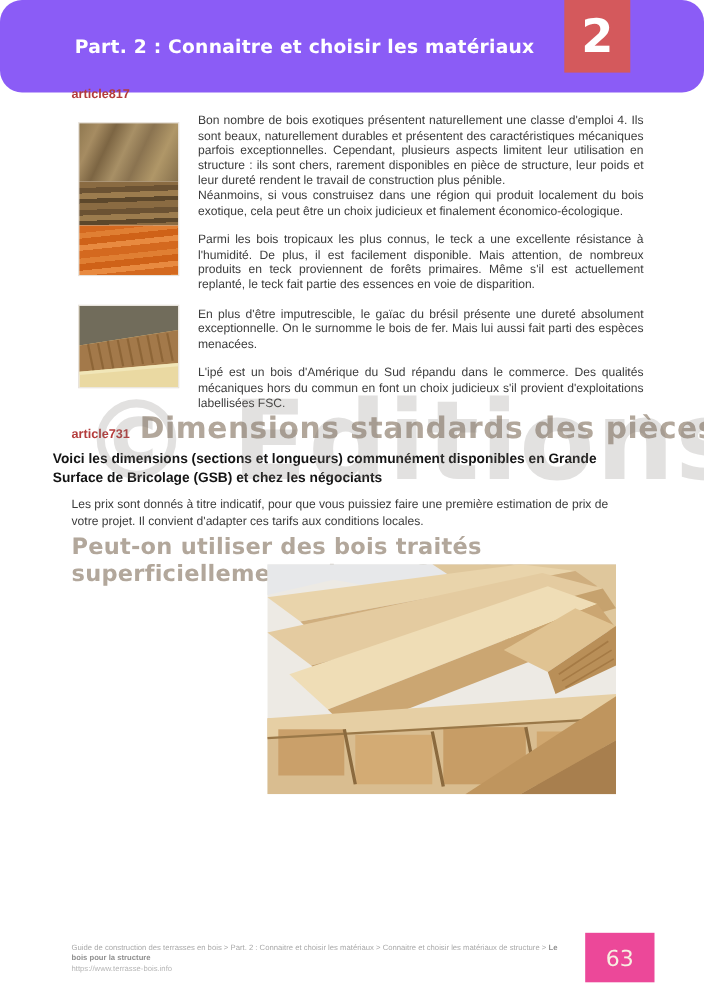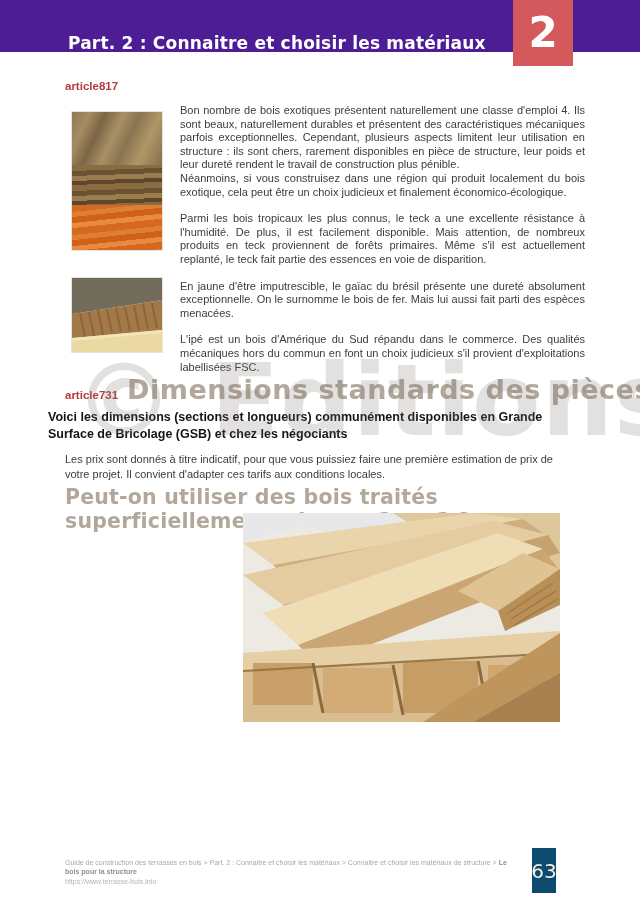--- a/index.html
+++ b/index.html
@@ -1,21 +1,21 @@
 <!DOCTYPE html>
 <html><head>
 <meta charset="utf-8">
 <style>
   html,body{margin:0;padding:0;background:#ffffff;}
   .page{
     position:relative;width:640px;height:897px;background:#ffffff;
     font-family:"Liberation Sans",sans-serif;overflow:hidden;
   }
   
-  .header-band{position:absolute;left:0;top:0;width:640px;height:52px;background:#4c1d95;}
+  .header-band{position:absolute;left:0;top:0;width:640px;height:84px;background:#8b5cf6;border-radius:20px;}
   .header-title{position:absolute;left:68px;top:33px;color:#ffffff;font-size:17px;font-weight:bold;
     font-family:"DejaVu Sans",sans-serif;letter-spacing:.2px;}
   .chapter-box{position:absolute;left:513px;top:0;width:60px;height:66px;background:#d4595c;
     display:flex;align-items:center;justify-content:center;}
   .chapter-box span{color:#ffffff;font-size:42px;font-weight:bold;font-family:"DejaVu Sans",sans-serif;margin-top:-2px;}
   
   .article-head{position:absolute;display:flex;align-items:baseline;gap:9px;white-space:nowrap;}
   .article-id{color:#b43c3c;font-size:11.5px;font-weight:bold;}
   .article-title{color:#b2a79b;font-size:27px;font-weight:bold;font-family:"DejaVu Sans",sans-serif;letter-spacing:.5px;}
   .head1{left:65px;top:80px;}
@@ -47,21 +47,21 @@
   
   .watermark{position:absolute;left:0;top:0;width:640px;height:897px;pointer-events:none;z-index:6;}
   .wm-line1{position:absolute;left:74px;top:342px;font-family:"DejaVu Sans",sans-serif;font-weight:bold;
     font-size:100px;color:rgba(125,120,112,0.22);white-space:nowrap;letter-spacing:1px;}
   .wm-line2{position:absolute;left:46px;top:408px;font-family:"DejaVu Sans",sans-serif;font-weight:bold;
     font-size:150px;color:rgba(125,120,112,0.20);white-space:nowrap;}
   
   .footer-text{position:absolute;left:65px;top:858px;width:452px;font-size:7px;line-height:9px;color:#a9a9a9;}
   .footer-text b{color:#8f8f8f;}
   .footer-url{margin-top:1px;color:#b5b5b5;}
-  .page-number-box{position:absolute;left:532px;top:848px;width:24px;height:45px;background:#0c4a6e;
+  .page-number-box{position:absolute;left:532px;top:848px;width:63px;height:45px;background:#ec4899;
     display:flex;align-items:center;justify-content:center;}
   .page-number-box span{color:#f7efe2;font-size:20px;font-family:"DejaVu Sans",sans-serif;}
 </style>
 </head>
 <body>
 
 <div class="page">
 
   <div class="header-band">
     <div class="header-title">Part. 2 : Connaitre et choisir les matériaux</div>
@@ -87,21 +87,21 @@
       <polygon points="0,36 90,22 90,52 0,60" fill="#a3794a"></polygon>
       <path d="M8,35 L13,59 M17,34 L22,58 M26,32 L31,57 M35,31 L40,55 M44,30 L49,54 M53,29 L58,53 M62,27 L67,52 M71,26 L76,51 M80,25 L85,50" stroke="#7c5528" stroke-width="2" opacity="0.55" fill="none"></path>
       <polygon points="0,60 90,52 90,55 0,63" fill="#f1e6b8"></polygon>
     </svg>
   </div>
 
   <div class="col1">
     <p class="joined">Bon nombre de bois exotiques présentent naturellement une classe d'emploi 4. Ils sont beaux, naturellement durables et présentent des caractéristiques mécaniques parfois exceptionnelles. Cependant, plusieurs aspects limitent leur utilisation en structure : ils sont chers, rarement disponibles en pièce de structure, leur poids et leur dureté rendent le travail de construction plus pénible.</p>
     <p>Néanmoins, si vous construisez dans une région qui produit localement du bois exotique, cela peut être un choix judicieux et finalement économico-écologique.</p>
     <p>Parmi les bois tropicaux les plus connus, le teck a une excellente résistance à l'humidité. De plus, il est facilement disponible. Mais attention, de nombreux produits en teck proviennent de forêts primaires. Même s'il est actuellement replanté, le teck fait partie des essences en voie de disparition.</p>
-    <p>En jaune d'être imputrescible, le gaïac du brésil présente une dureté absolument exceptionnelle. On le surnomme le bois de fer. Mais lui aussi fait parti des espèces menacées.</p>
+    <p>En plus d'être imputrescible, le gaïac du brésil présente une dureté absolument exceptionnelle. On le surnomme le bois de fer. Mais lui aussi fait parti des espèces menacées.</p>
     <p>L'ipé est un bois d'Amérique du Sud répandu dans le commerce. Des qualités mécaniques hors du commun en font un choix judicieux s'il provient d'exploitations labellisées FSC.</p>
   </div>
 
   <div class="article-head head2">
     <span class="article-id">article731</span>
     <span class="article-title">Dimensions standards des pièces de bois</span>
   </div>
 
   <div class="intro-bold">Voici les dimensions (sections et longueurs) communément disponibles en Grande Surface de Bricolage (GSB) et chez les négociants</div>
 

